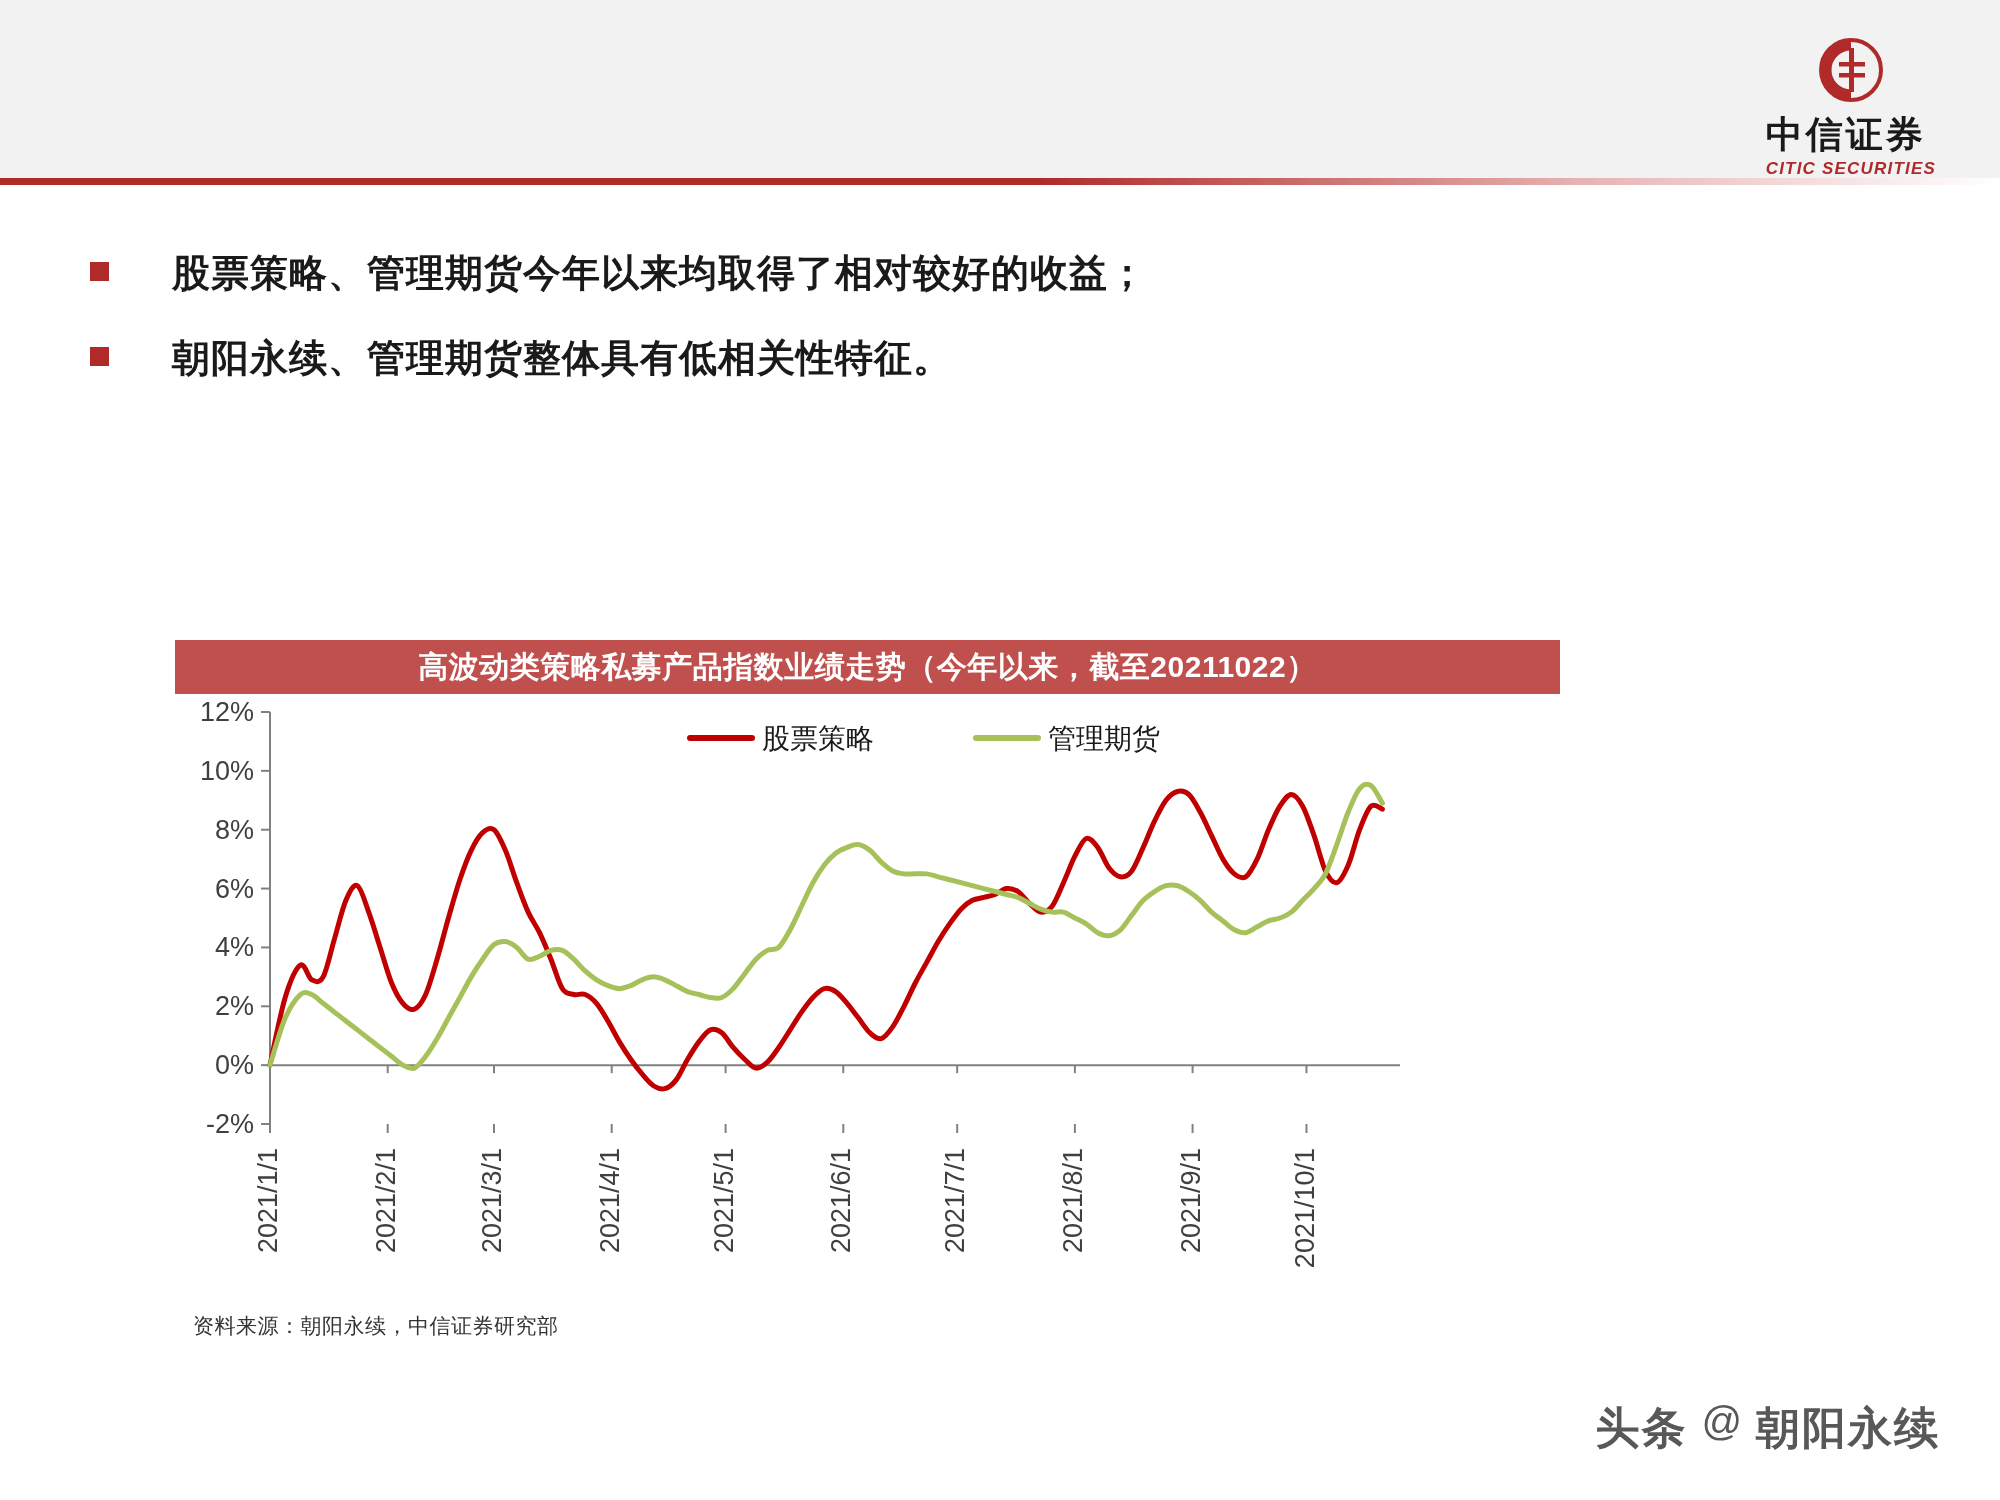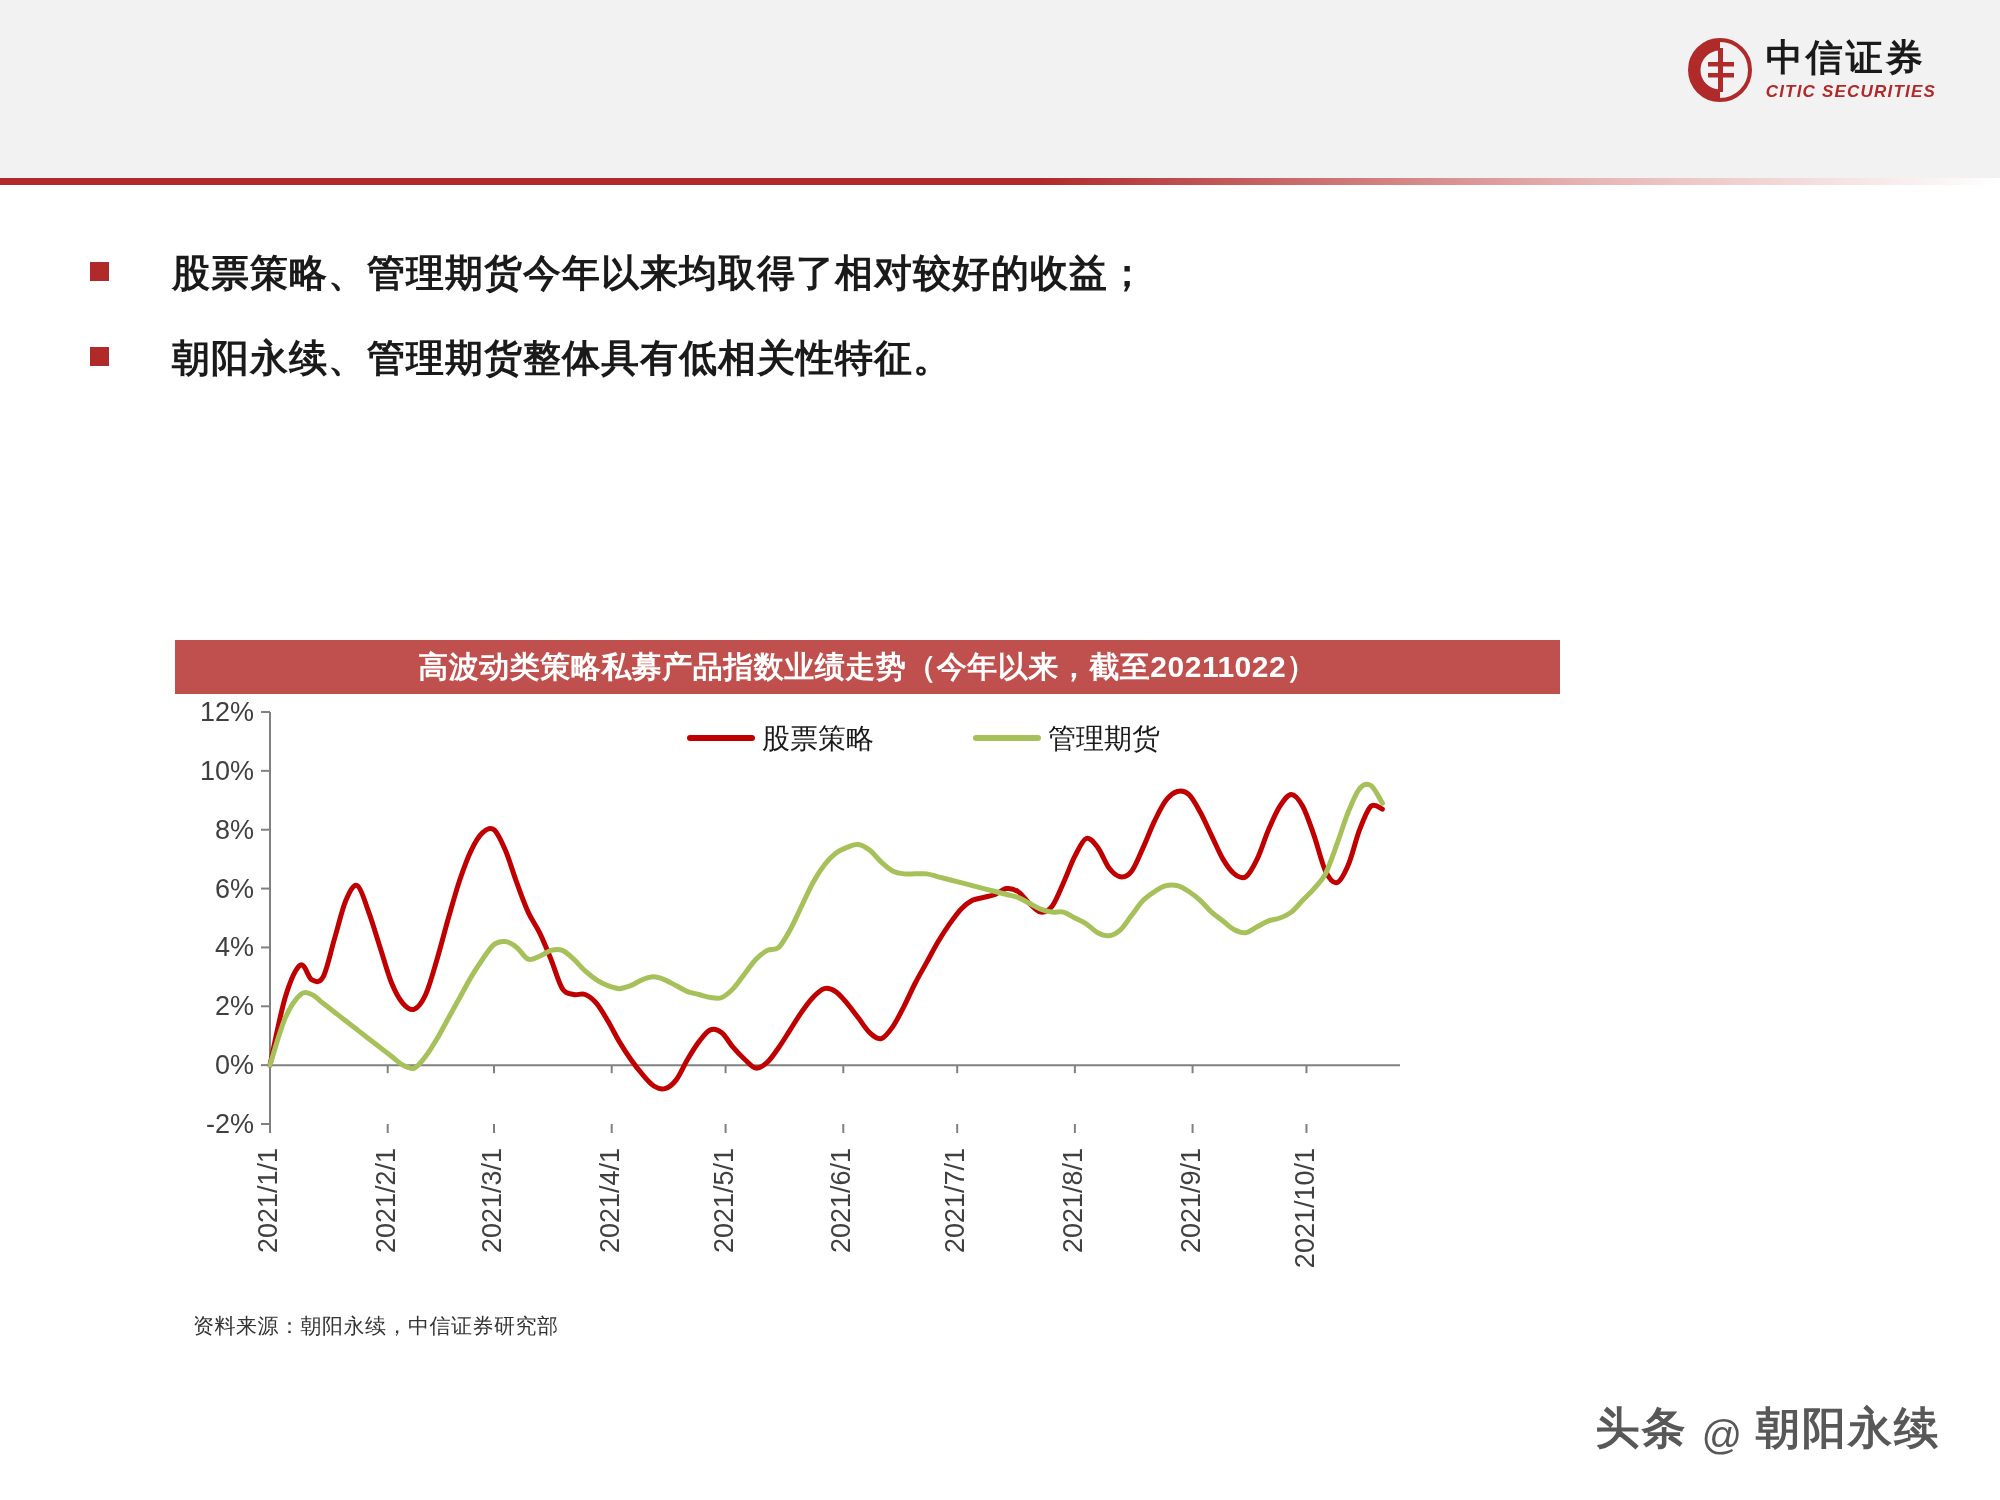--- a/index.html
+++ b/index.html
@@ -45,20 +45,21 @@
   }
 
   
   .logo-box {
     position: absolute;
     right: 64px;
     top: 38px;
     display: flex;
     align-items: center;
     gap: 14px;
+    flex-direction: column;
   }
   .logo-mark {
     width: 64px;
     height: 64px;
     position: relative;
   }
   .logo-text {
     display: flex;
     flex-direction: column;
     line-height: 1.05;
@@ -144,21 +145,21 @@
     color: #333333;
     letter-spacing: 0.5px;
   }
 
   
   .watermark {
     position: absolute;
     right: 60px;
     bottom: 42px;
     display: flex;
-    align-items: flex-end;
+    align-items: flex-start;
     gap: 14px;
     opacity: 0.92;
   }
   .wm-badge {
     font-size: 44px;
     font-weight: bold;
     color: #4a4a4a;
     letter-spacing: 2px;
   }
   .wm-at {

